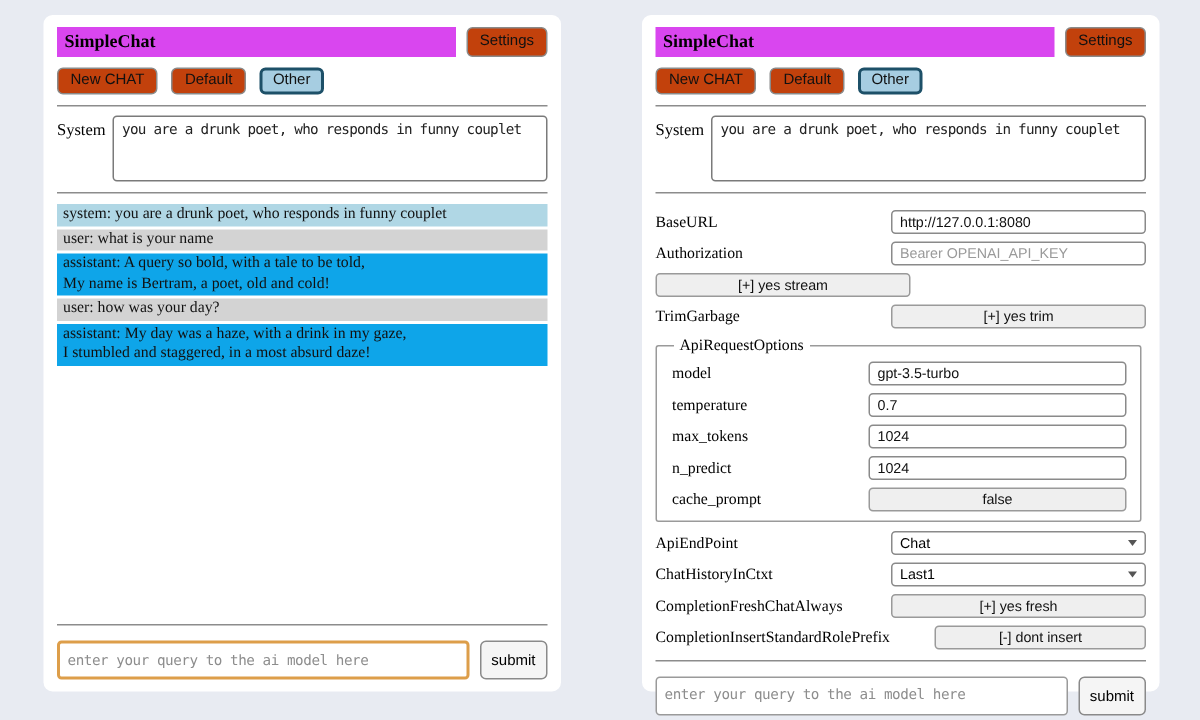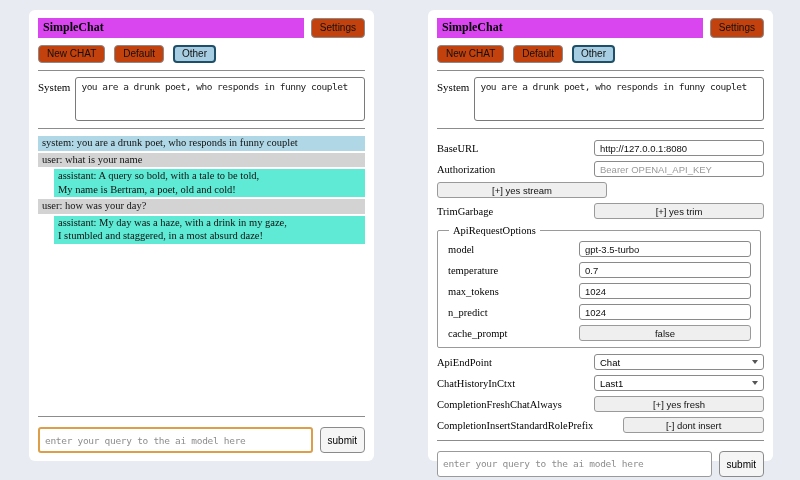--- a/index.html
+++ b/index.html
@@ -81,21 +81,21 @@
   .msg {
     font-size: 10.5px;
     line-height: 13.5px;
     padding: 0 22px 1px 4px;
     margin-bottom: 2px;
     white-space: pre-line;
     color: #111;
   }
   .msg.system   { background: #b0d7e5; }
   .msg.user     { background: #d3d3d3; }
-  .msg.assistant{ background: #5eead4; margin-left: 16px; }
+  .msg.assistant{ background: #0ea5e9; }
 
   .spacer { flex: 1; }
 
   
   .query-row { display: flex; gap: 7px; align-items: stretch; margin-top: 4px; }
   .query-ta {
     flex: 1;
     height: 26px;
     resize: none;
     font-family: "DejaVu Sans Mono", monospace;

